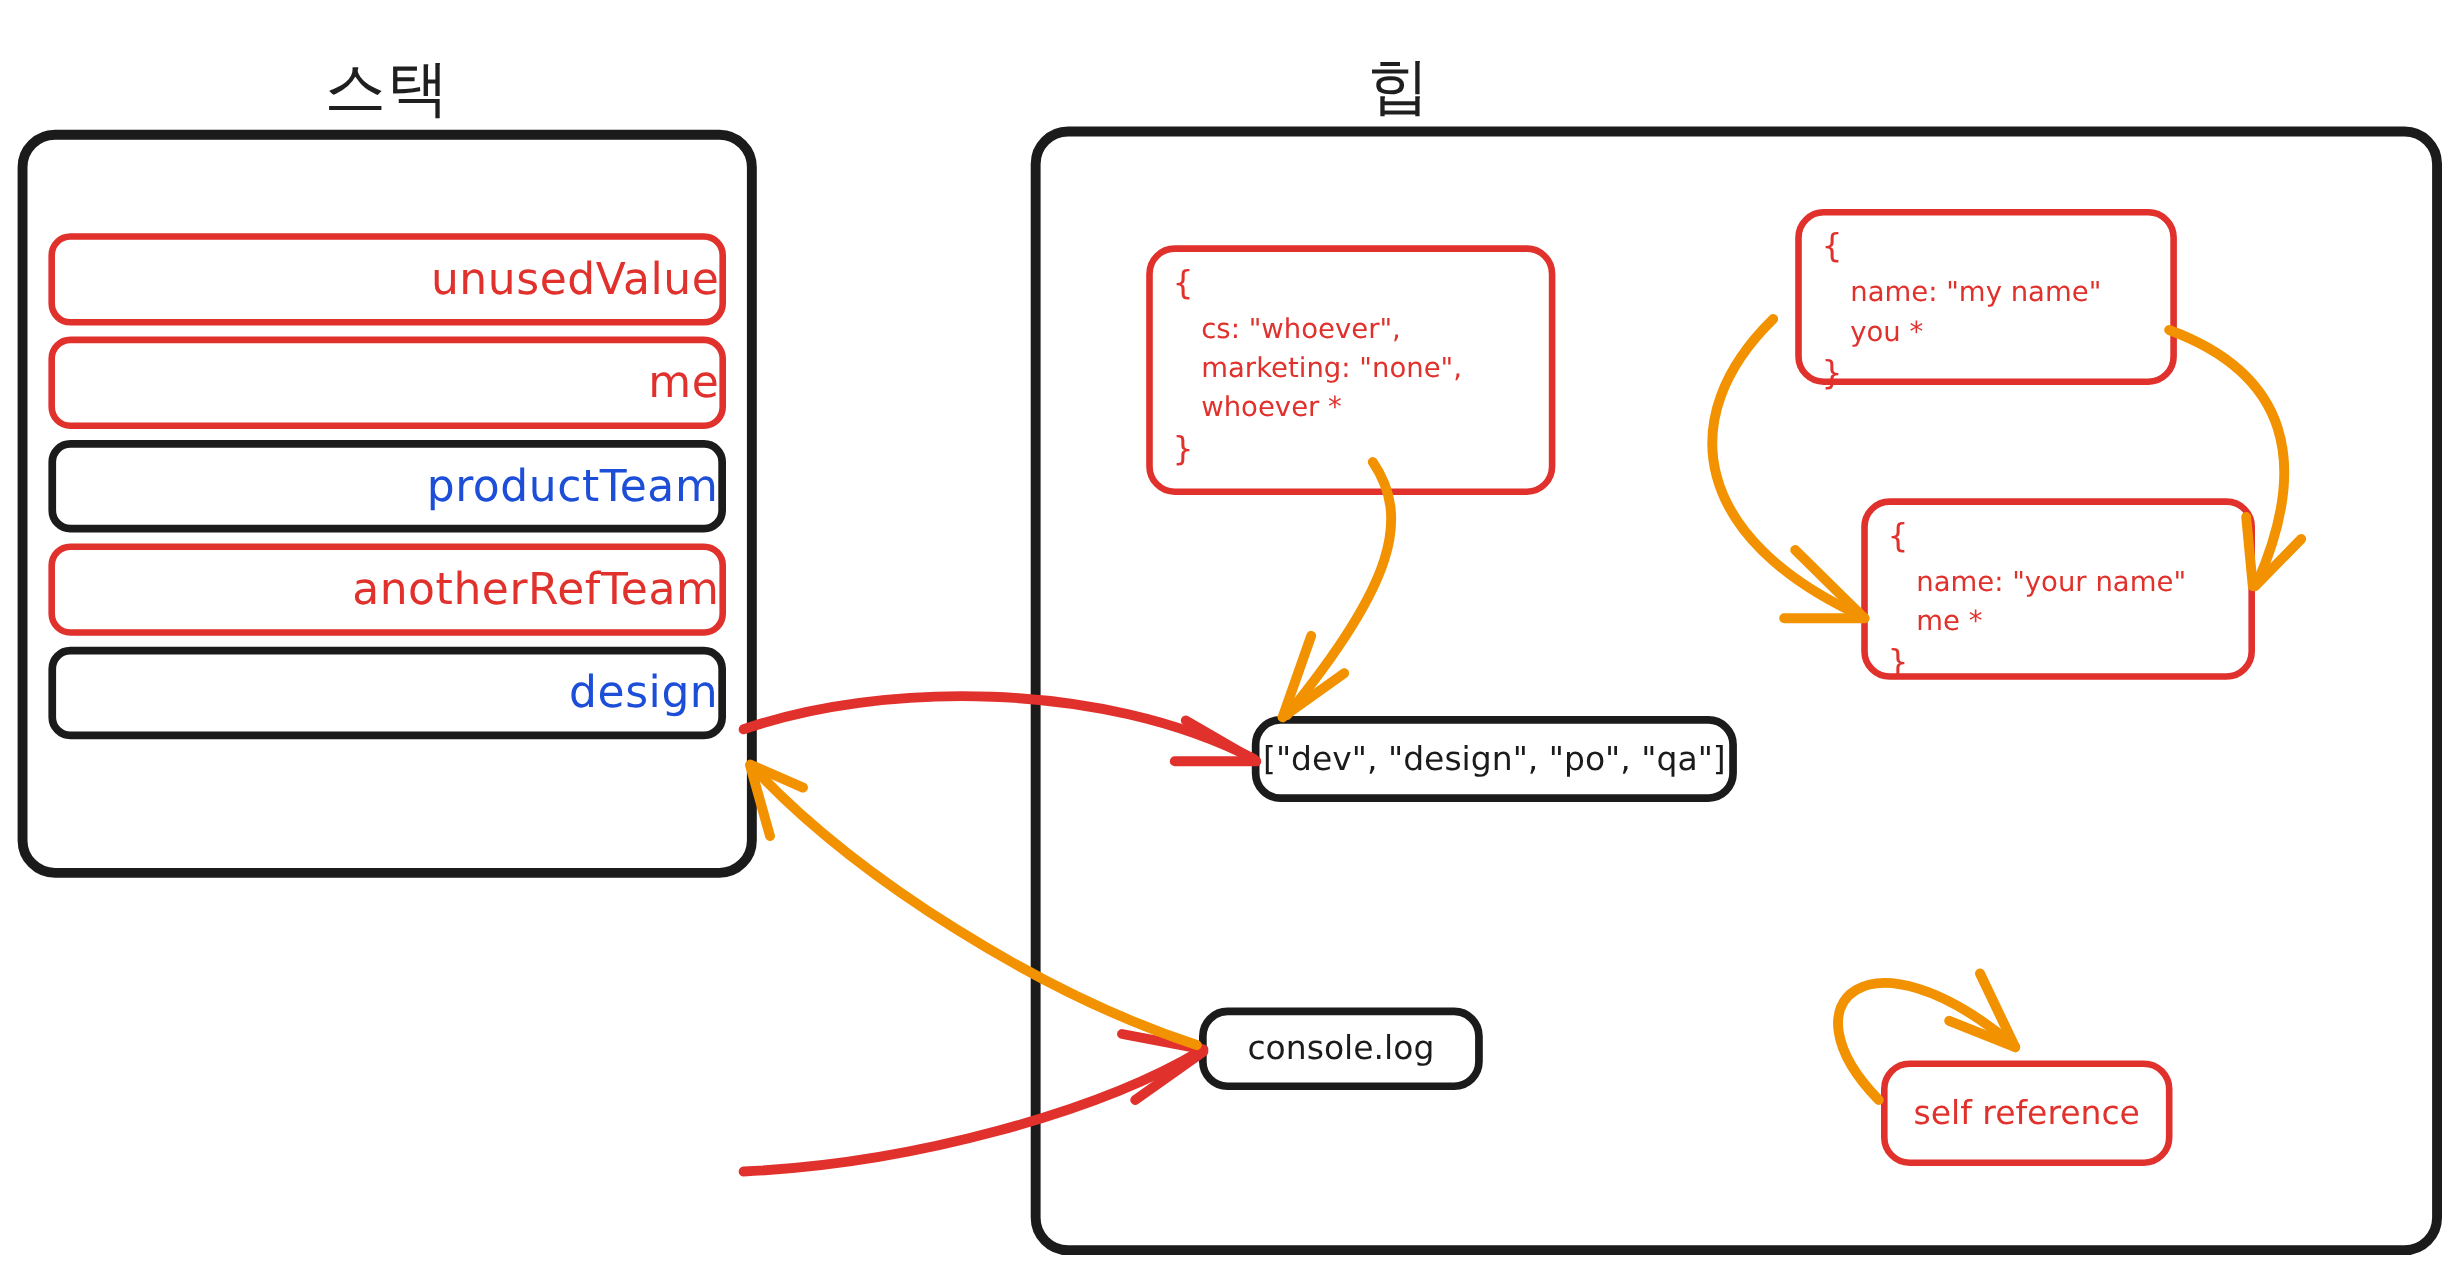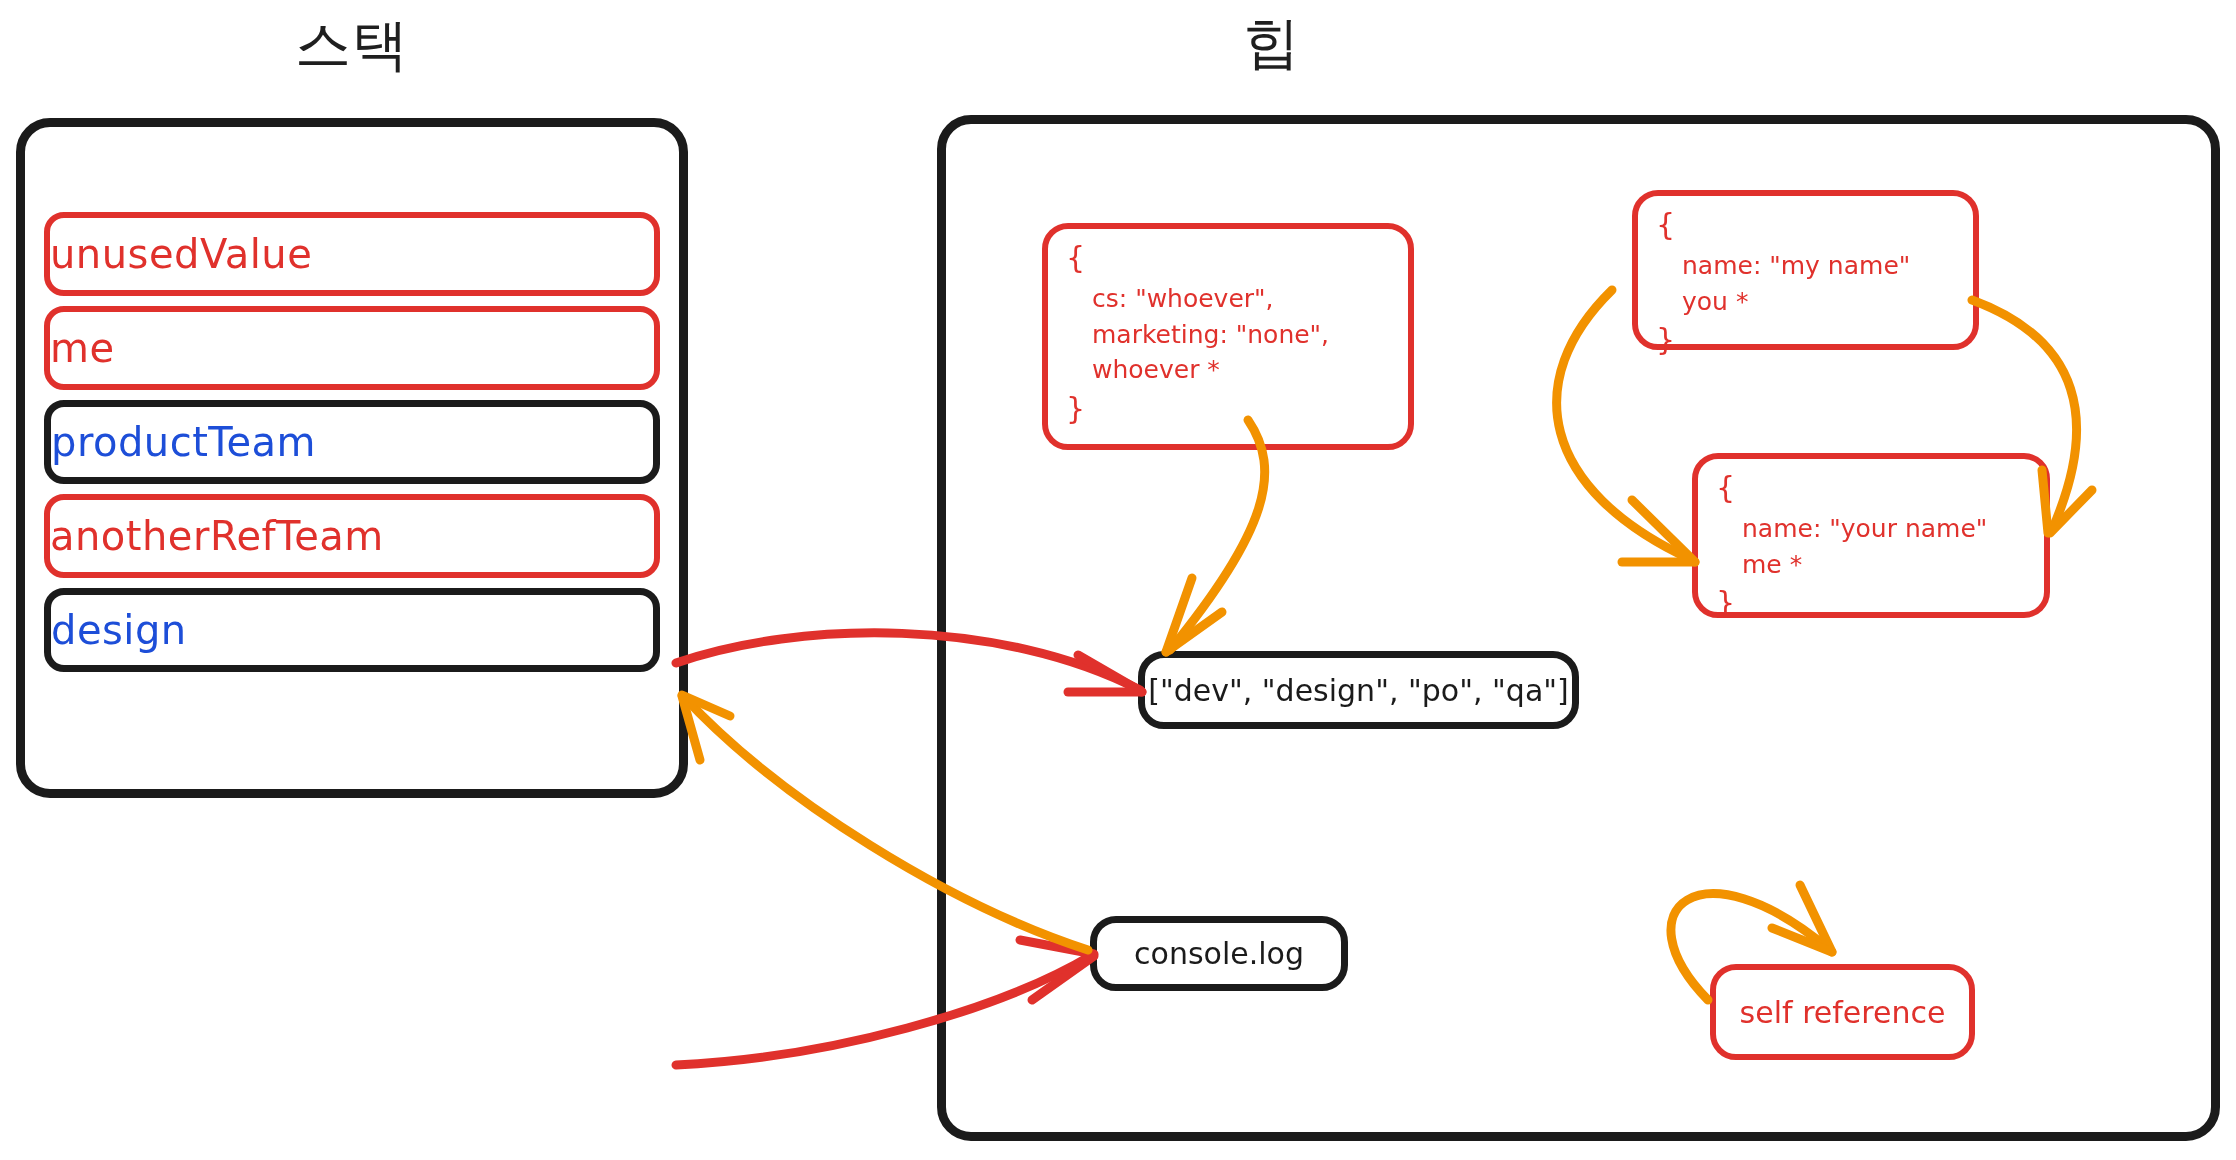--- a/index.html
+++ b/index.html
@@ -18,20 +18,21 @@
   
   .panel-title {
     position: absolute;
     font-family: "DejaVu Sans", sans-serif;
     font-size: 56px;
     font-weight: 500;
     color: #1f1f1f;
     letter-spacing: 1px;
     white-space: nowrap;
     transform: translateX(-50%);
+    margin-top: 35px;
   }
   #stack-title { left: 352px; top: 8px; }
   #heap-title  { left: 1272px; top: 6px; }
 
   
   .container-box {
     position: absolute;
     border: 9px solid #1b1b1b;
     border-radius: 34px;
     box-sizing: border-box;
@@ -49,21 +50,21 @@
     display: flex;
     flex-direction: column;
     gap: 10px;
   }
   .stack-frame {
     height: 84px;
     box-sizing: border-box;
     border-radius: 20px;
     display: flex;
     align-items: center;
-    justify-content: flex-start;
+    justify-content: flex-end;
     background: #ffffff;
   }
   .stack-frame.red   { border: 6px solid #e0312c; }
   .stack-frame.black { border: 7px solid #1b1b1b; }
   .frame-label {
     font-family: "DejaVu Sans", sans-serif;
     font-size: 40px;
     font-weight: 400;
     letter-spacing: 0.5px;
     white-space: nowrap;

